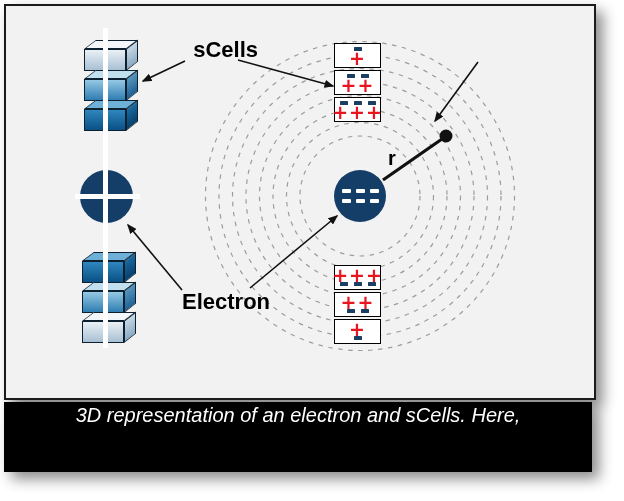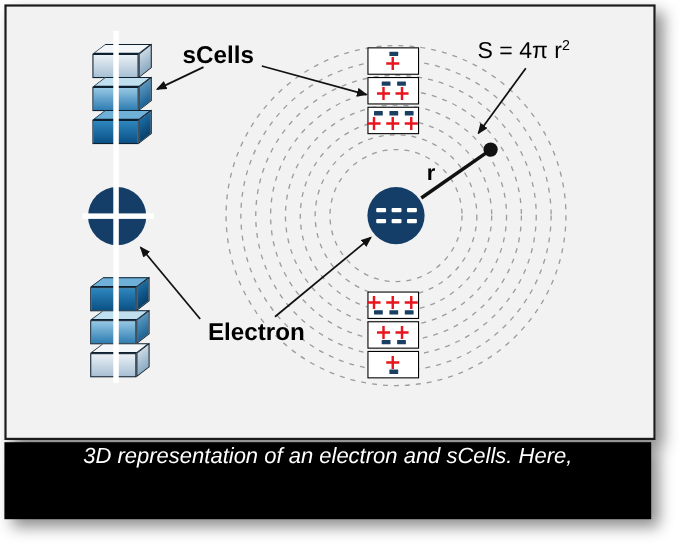--- a/index.html
+++ b/index.html
@@ -16,22 +16,22 @@
   .caption-line{color:#fff;font-style:italic;font-size:20px;line-height:26px;white-space:nowrap;}
 
   .diagram{position:absolute;left:0;top:0;width:588px;height:392px;}
 
   svg.layer{position:absolute;left:0;top:0;width:588px;height:392px;pointer-events:none;}
   .rings-layer{z-index:1;}
   .arrows-layer{z-index:9;}
 
   
   .lbl{position:absolute;color:#000;font-weight:bold;z-index:8;white-space:nowrap;}
-  .lbl-scells{left:160px;top:31px;width:92px;text-align:left;font-size:22px;}
-  .lbl-electron{left:176px;top:283px;width:102px;text-align:center;font-size:22px;}
+  .lbl-scells{left:160px;top:31px;width:92px;text-align:right;font-size:22px;}
+  .lbl-electron{left:176px;top:283px;width:102px;font-size:22px;}
   .lbl-r{left:382px;top:141px;font-size:20px;}
   .lbl-s{left:428px;top:27px;font-size:21px;font-weight:normal;z-index:8;position:absolute;}
   .lbl-s sup{font-size:13px;}
 
   
   .vline{position:absolute;left:97px;top:22px;width:5px;height:320px;background:#fff;z-index:4;}
   .hline{position:absolute;left:69px;top:188px;width:65px;height:5px;background:#fff;z-index:4;}
 
   
   .eball{position:absolute;left:74px;top:164px;width:53px;height:53px;border-radius:50%;
@@ -193,21 +193,20 @@
               <div class="plus-row">+</div>
               <div class="minus-row">
                 <span class="ndash"></span>
               </div>
             </div>
           </div>
 
         <div class="lbl lbl-scells">sCells</div>
         <div class="lbl lbl-electron">Electron</div>
         <div class="lbl lbl-r">r</div>
-        <div class="lbl-s"><span>S = 4π r</span><sup>2</sup></div>
 
         <svg class="layer arrows-layer" viewBox="0 0 588 392">
           <defs>
             <marker id="ah" markerWidth="10" markerHeight="8" refX="8.5" refY="4" orient="auto" markerUnits="userSpaceOnUse">
               <path d="M0,0 L10,4 L0,8 z" fill="#111"></path>
             </marker>
           </defs>
           <line x1="179" y1="55" x2="137" y2="75" stroke="#111" stroke-width="1.6" marker-end="url(#ah)"></line>
           <line x1="232" y1="54" x2="327" y2="80" stroke="#111" stroke-width="1.6" marker-end="url(#ah)"></line>
           <line x1="176" y1="284" x2="122" y2="219" stroke="#111" stroke-width="1.6" marker-end="url(#ah)"></line>

